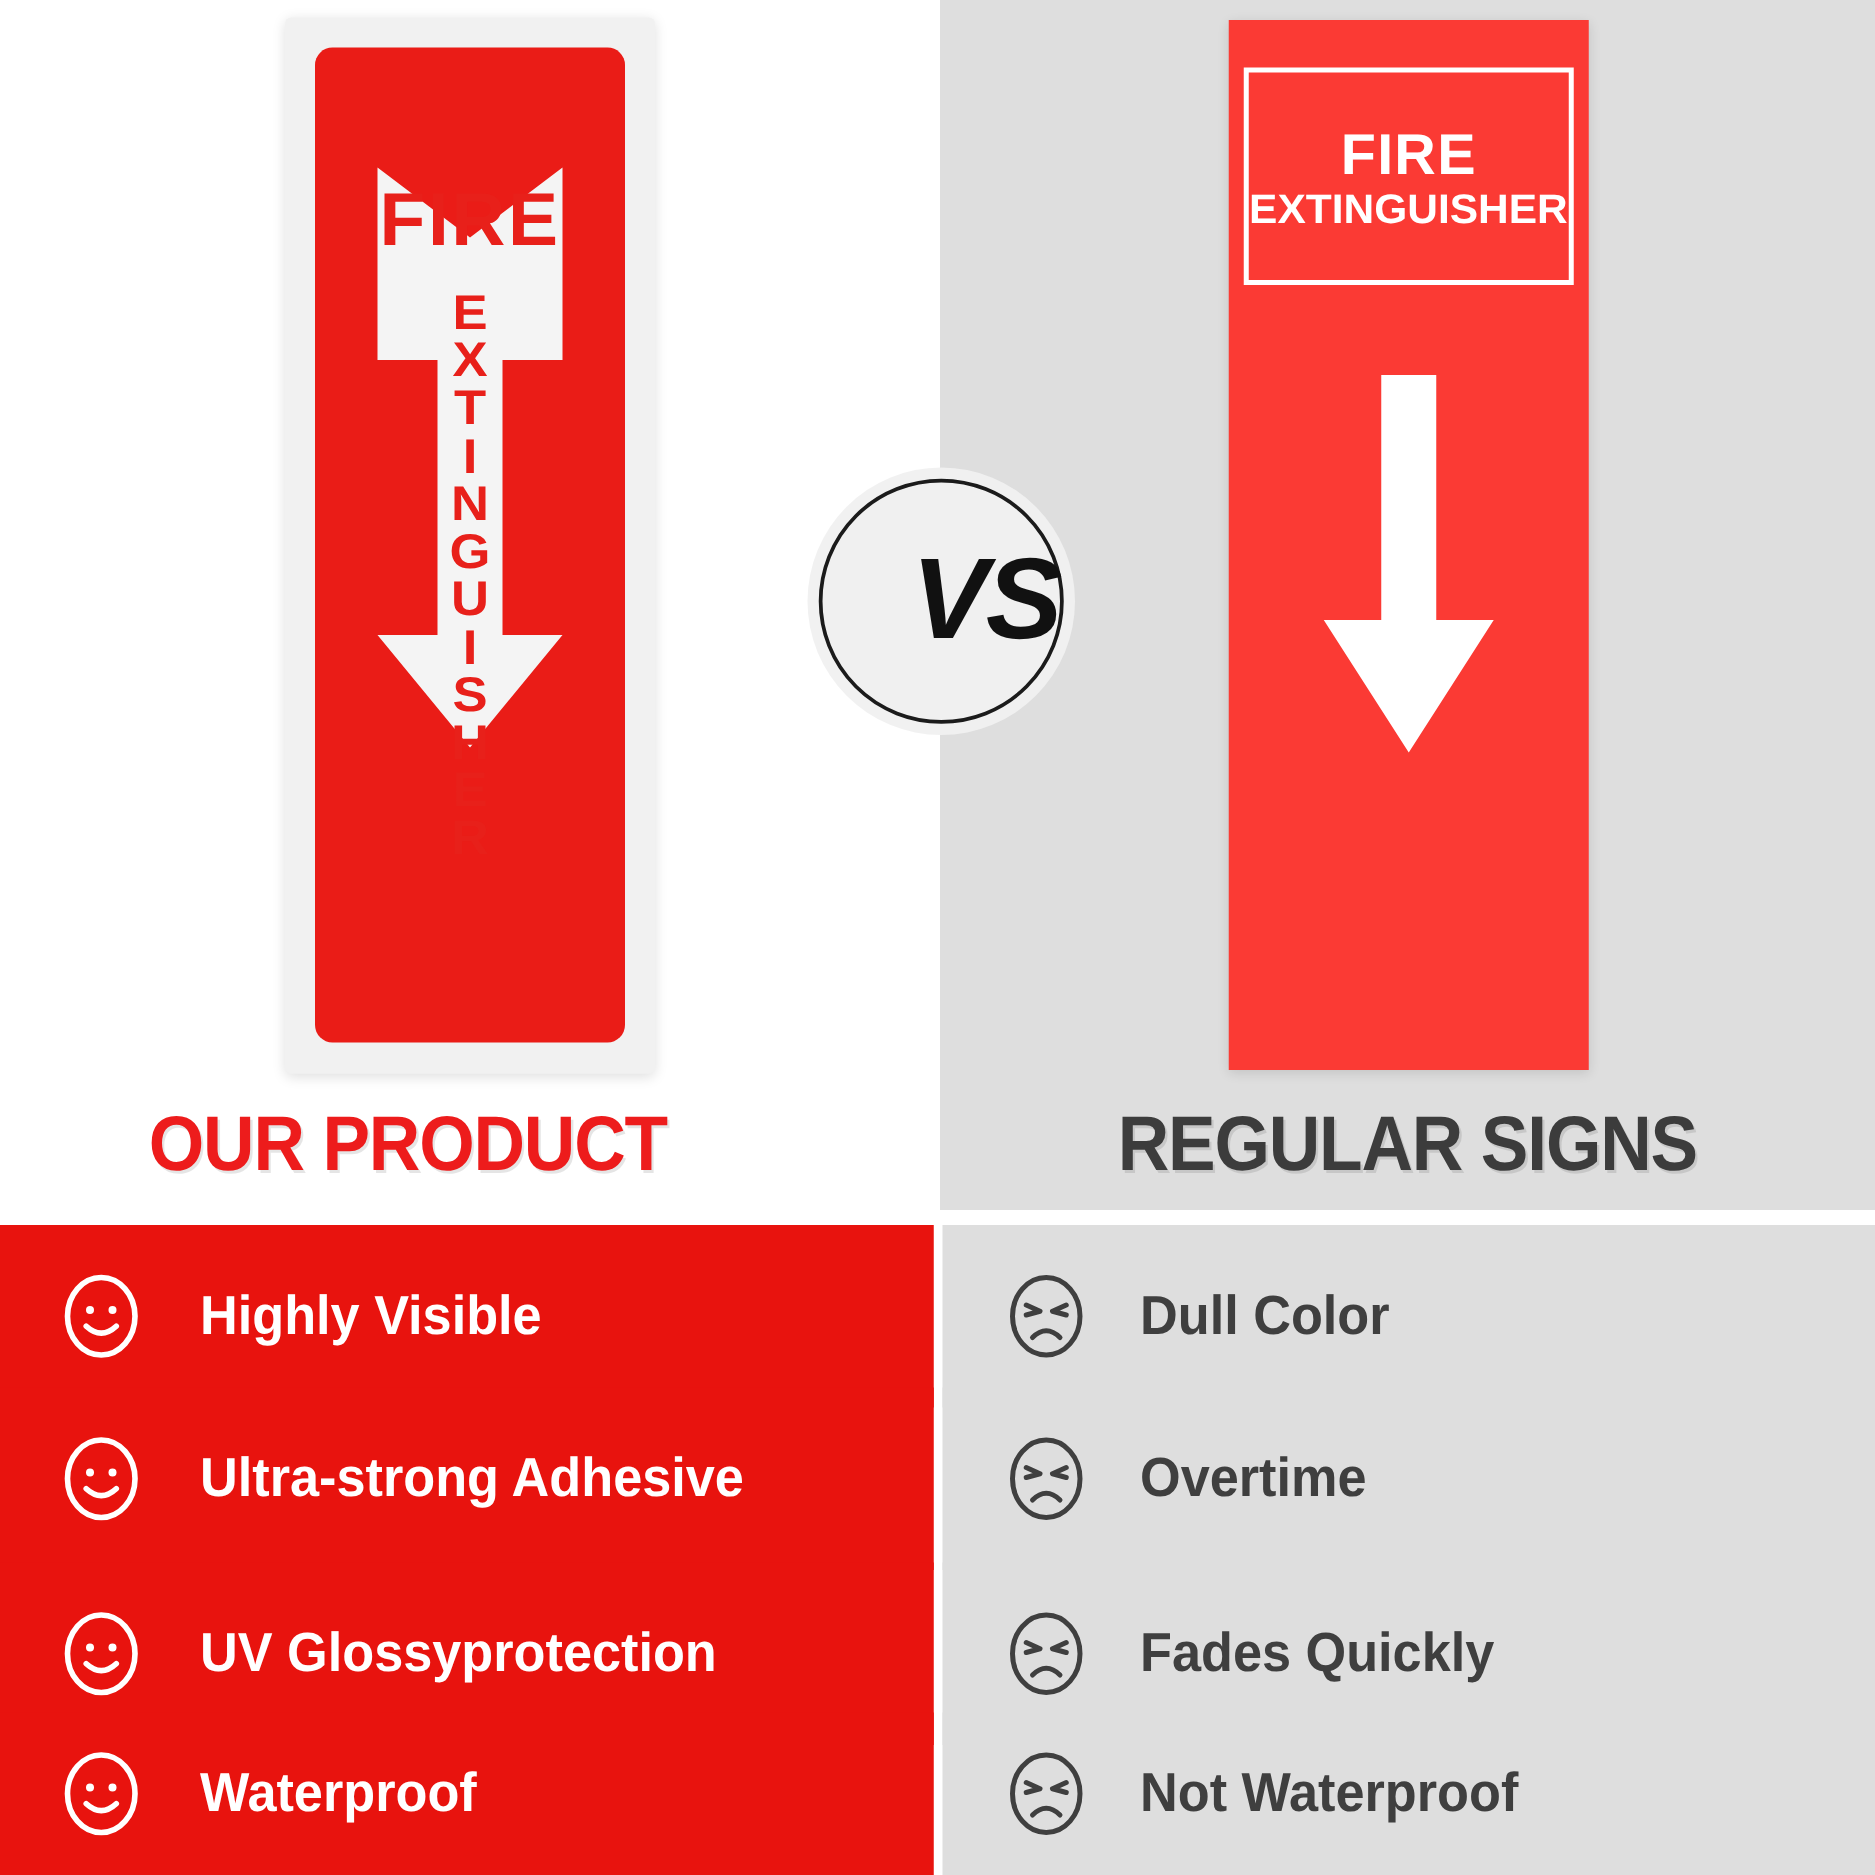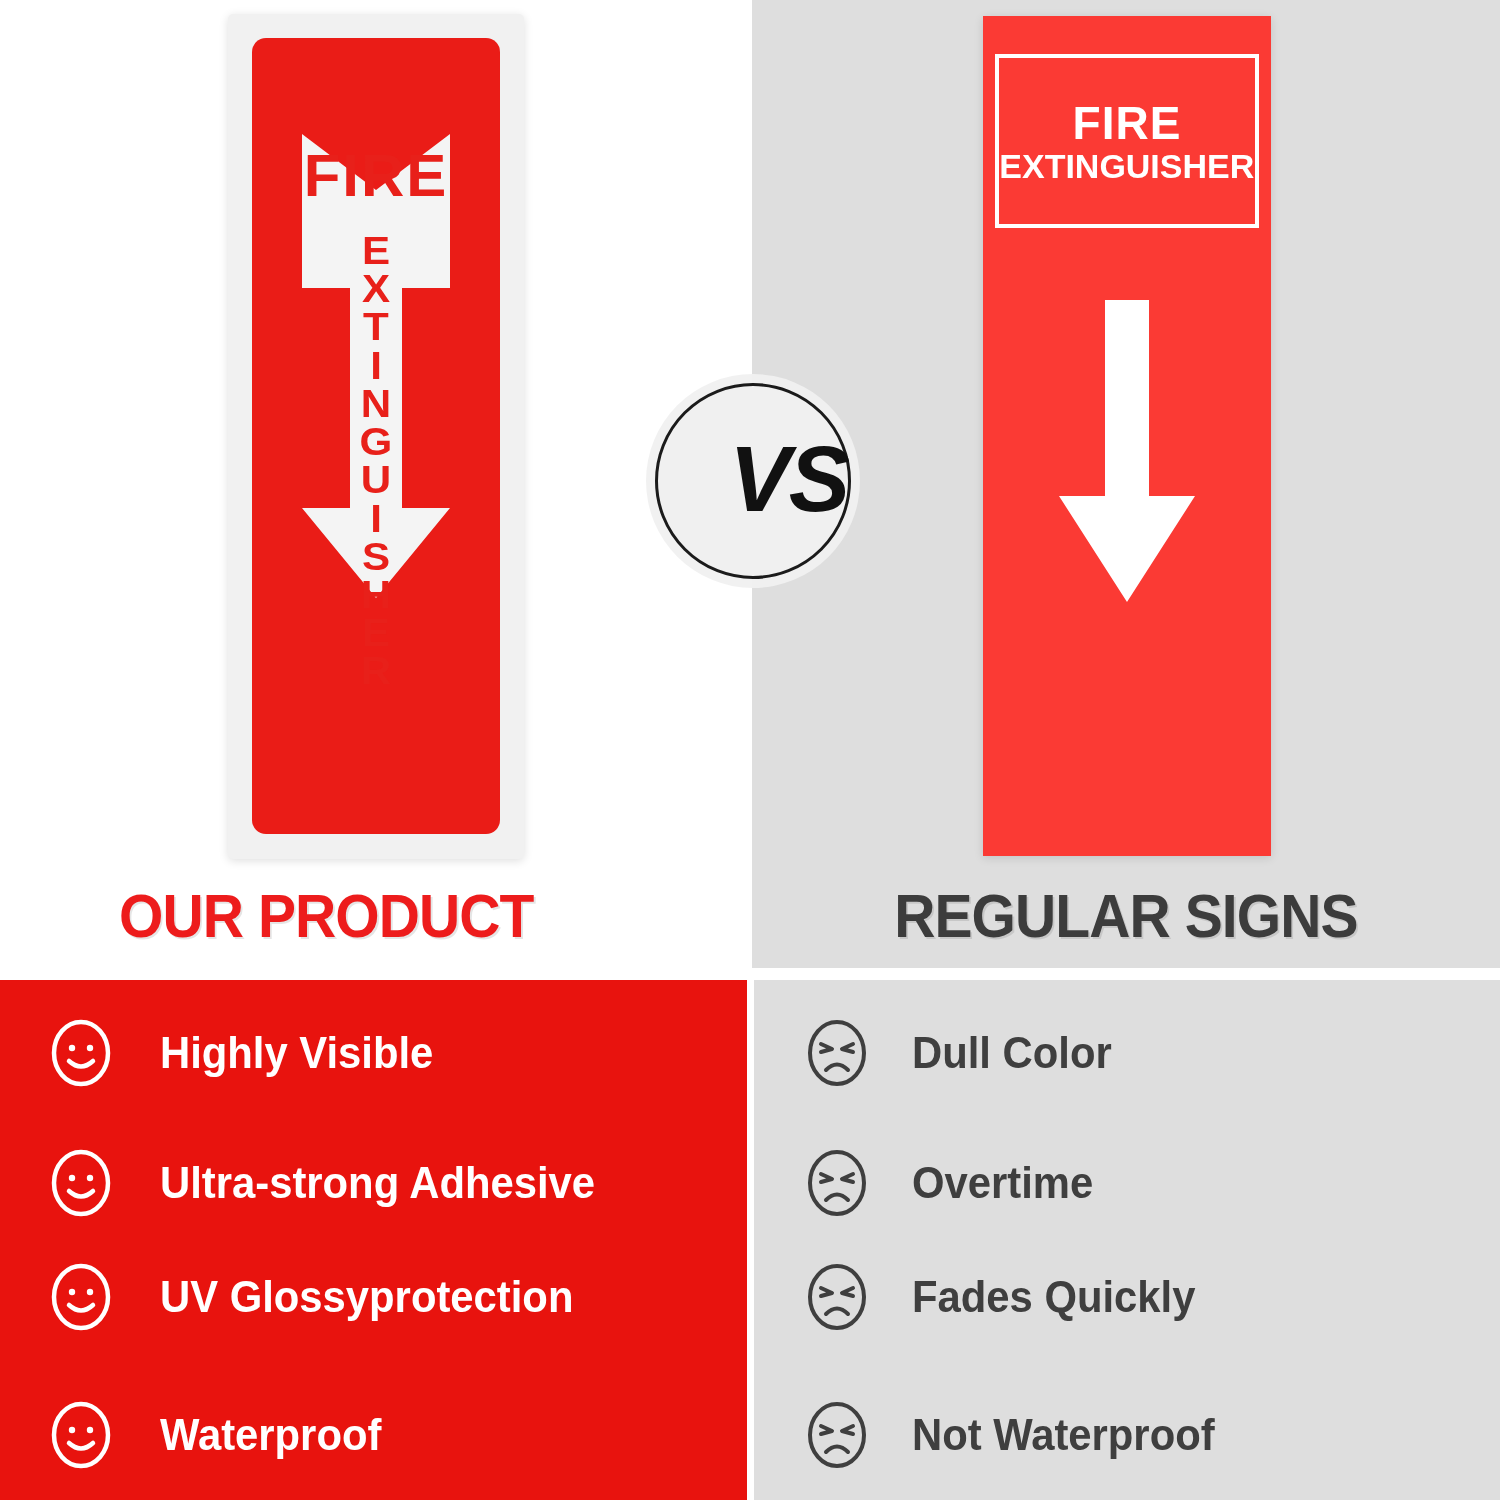--- a/index.html
+++ b/index.html
@@ -198,21 +198,21 @@
     height: 520px;
   }
   .row {
     position: absolute;
     left: 0;
     width: 1500px;
     height: 146px;
   }
   .row.r0 { top: 0px; }
   .row.r1 { top: 130px; }
-  .row.r2 { top: 244px; padding-left: 19px; }
+  .row.r2 { top: 270px; padding-left: 19px; }
   .row.r3 { top: 390px; height: 130px; text-align: right; }
 
   .cell {
     position: absolute;
     top: 0;
     height: 100%;
     display: flex;
     align-items: center;
   }
   .cell-pro {

